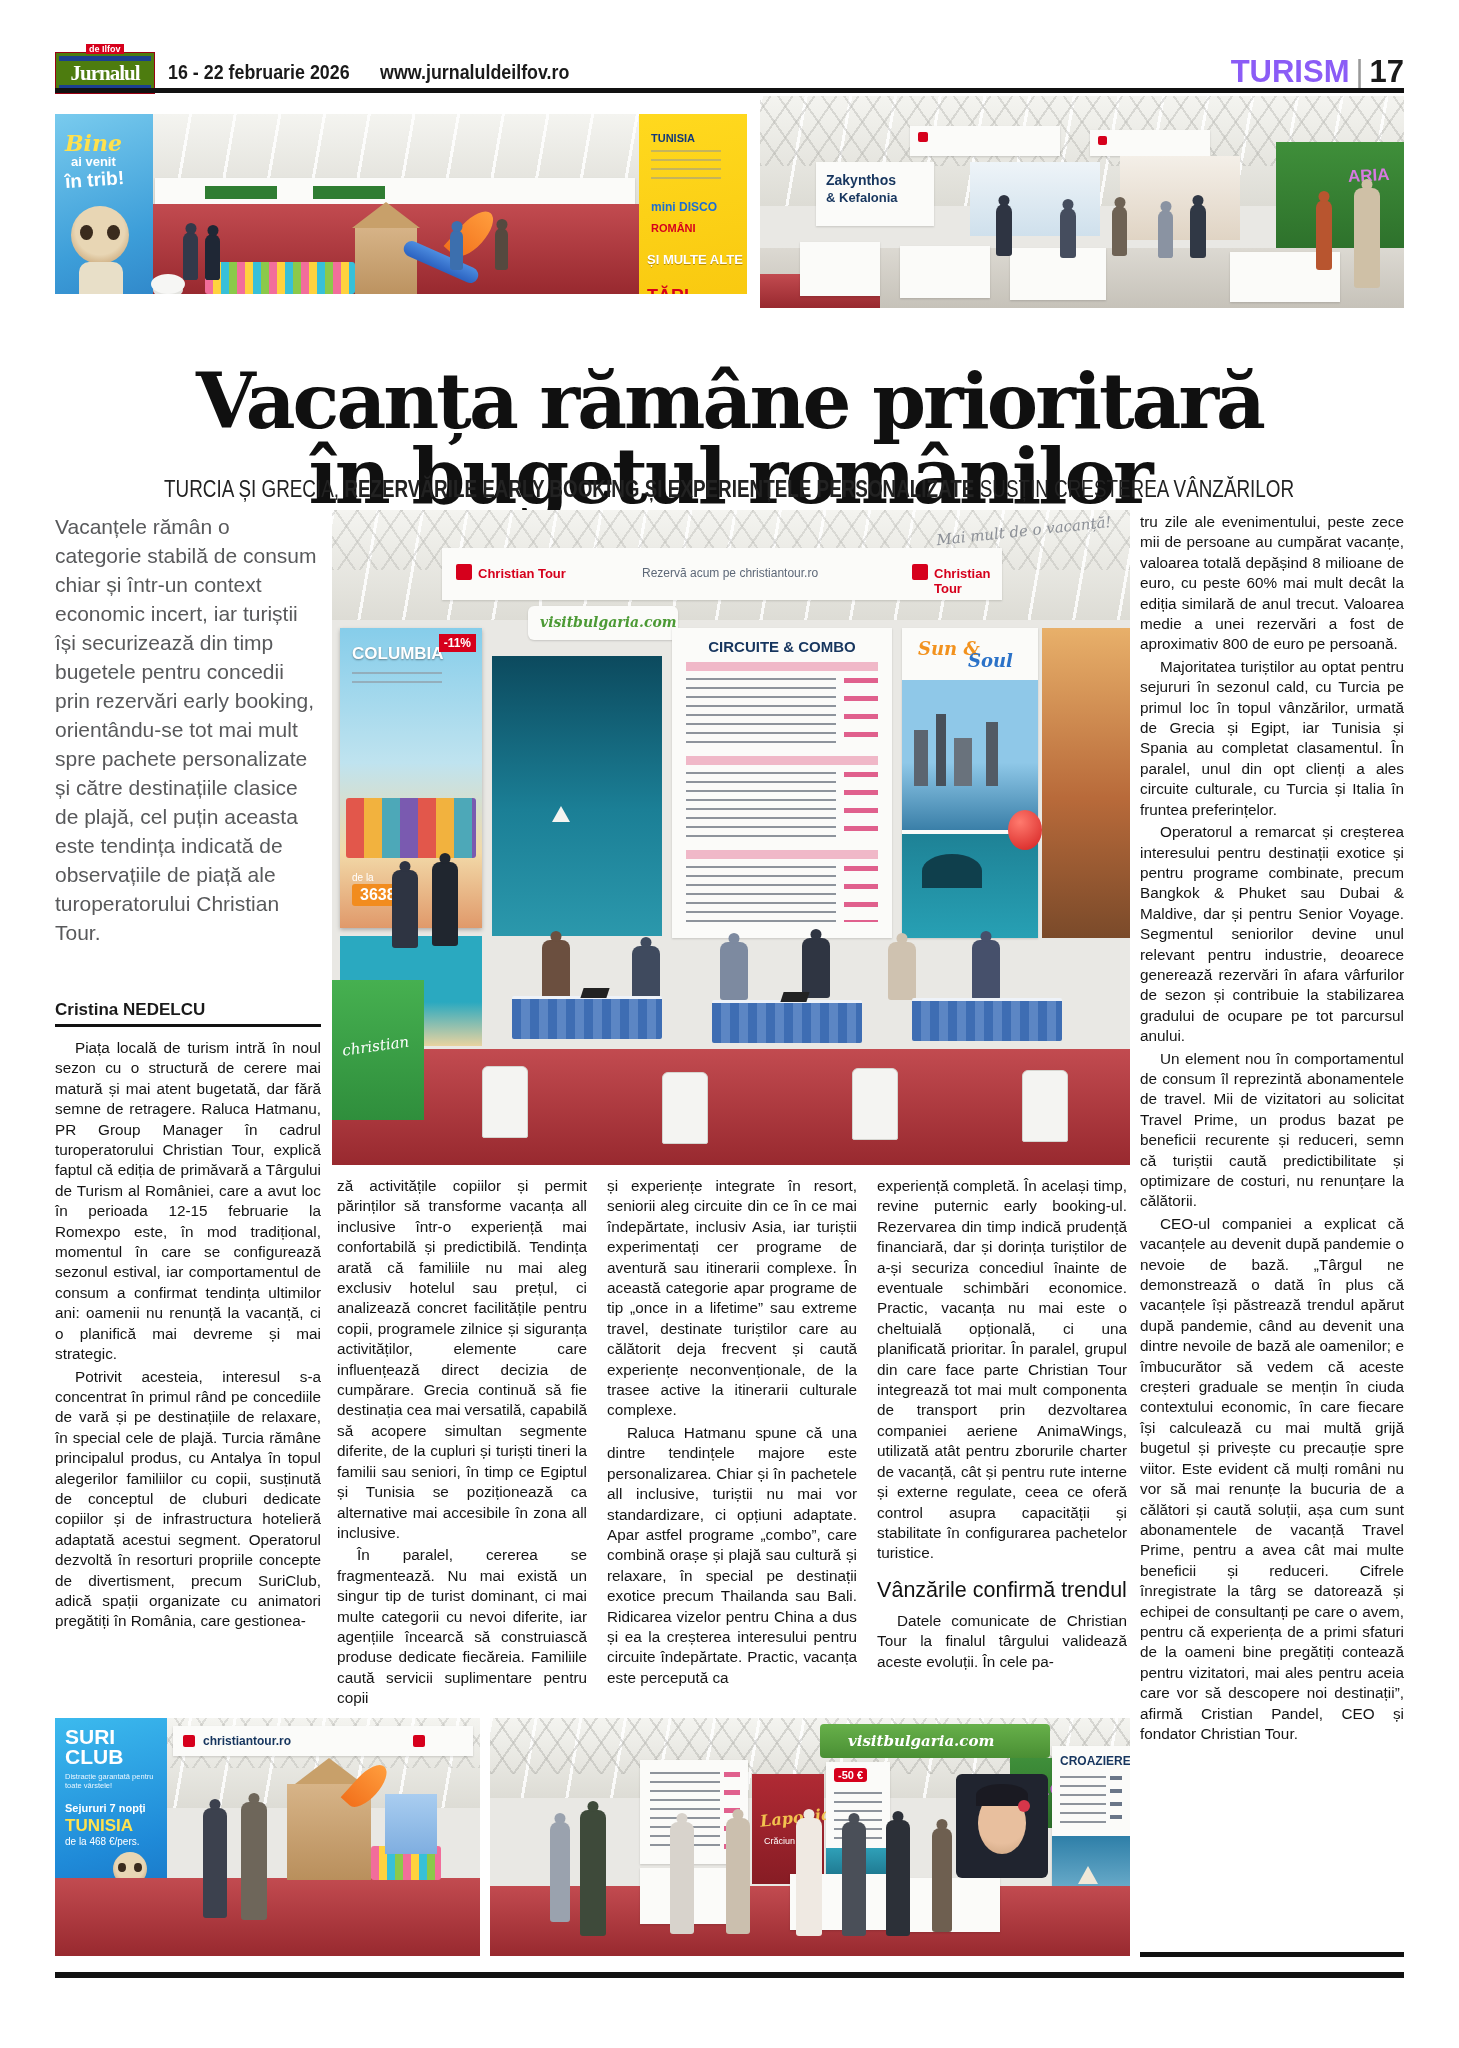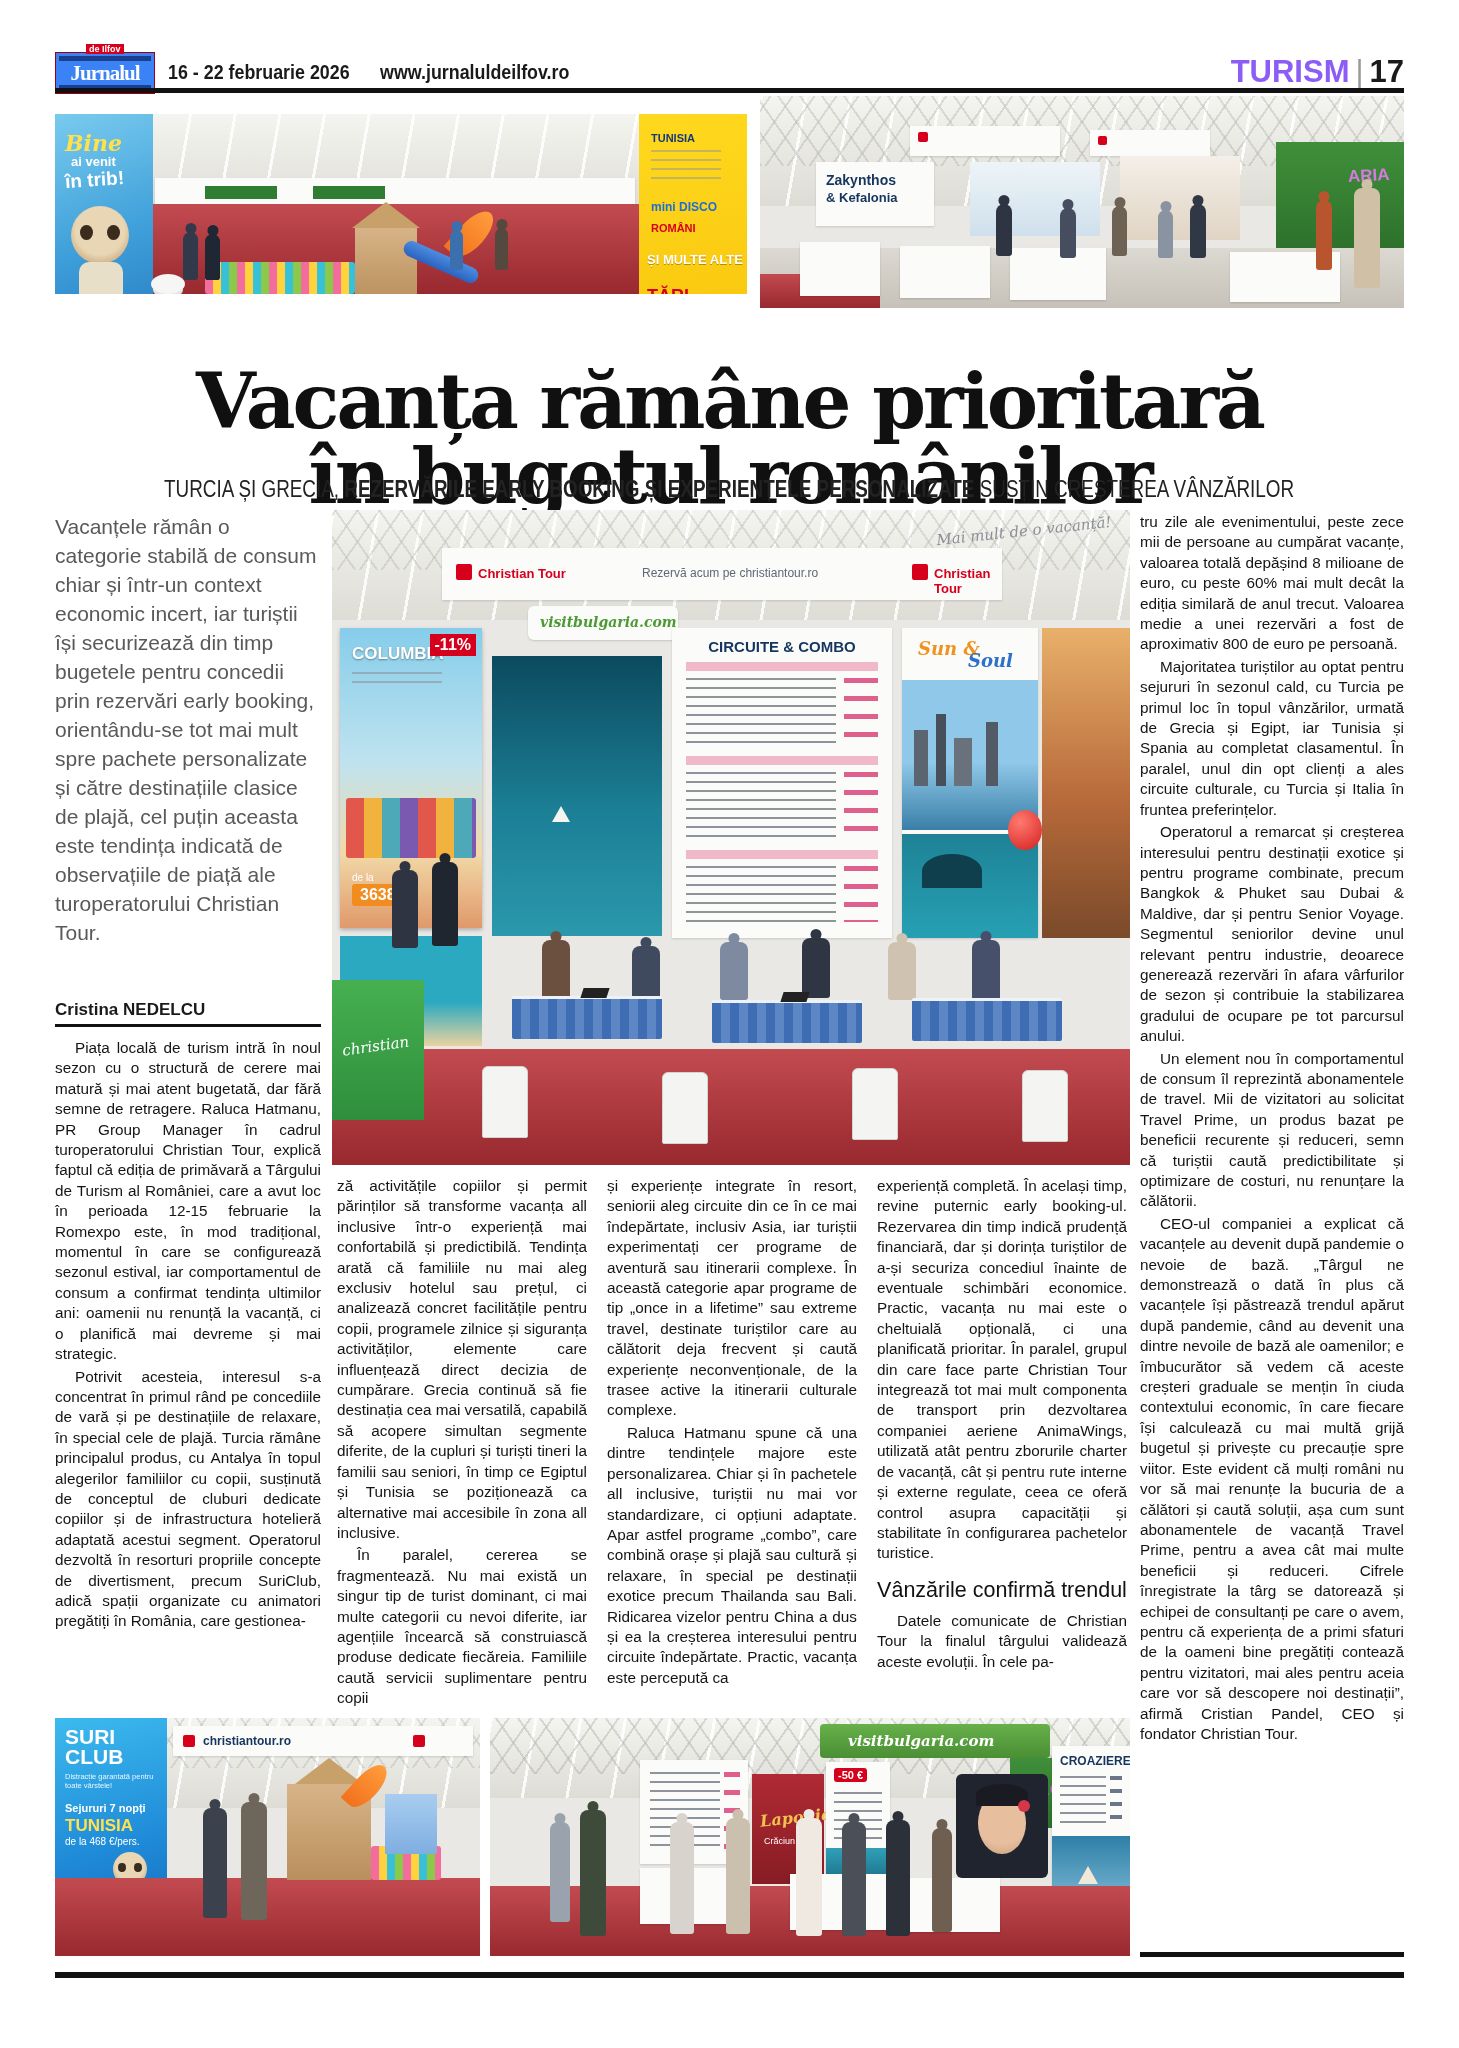--- a/index.html
+++ b/index.html
@@ -1,20 +1,20 @@
 <!DOCTYPE html>
 <html><head>
 <meta charset="utf-8">
 <style>
   html,body{margin:0;padding:0;}
   body{width:1459px;height:2048px;position:relative;background:#ffffff;
        font-family:"Liberation Sans",sans-serif;color:#1a1a1a;}
   .abs{position:absolute;}
   
-  .logo-box{position:absolute;left:55px;top:52px;width:98px;height:40px;background:#3b82f6;border:1px solid #9b0012;}
+  .logo-box{position:absolute;left:55px;top:52px;width:98px;height:40px;background:#4d7c0f;border:1px solid #9b0012;}
   .logo-bar{position:absolute;left:3px;right:3px;height:5px;background:#1b3f8f;}
   .logo-title{position:absolute;left:0;right:0;top:8px;text-align:center;color:#fff;font-weight:700;font-size:21px;letter-spacing:-1px;font-family:"Liberation Serif",serif;}
   .logo-tag{position:absolute;top:-9px;left:30px;background:#d6001c;color:#fff;font-size:9px;font-weight:700;padding:0 3px;}
   .mh-text{font-weight:700;font-size:21px;display:inline-block;transform:scaleX(.85);transform-origin:left;white-space:nowrap;}
   .section-wrap{position:absolute;right:55px;top:54px;font-weight:700;font-size:31px;white-space:nowrap;}
   .section-red{color:#8b5cf6;}
   .section-sep{color:#999;font-weight:400;margin:0 6px;}
   .rule{position:absolute;background:#111;}
   
   .headline{position:absolute;left:60px;right:60px;top:312px;text-align:center;
@@ -177,21 +177,21 @@
     <span class="abs" style="left:492px;top:18px;font-size:13px;font-weight:700;color:#d6001c;">Christian Tour</span>
   </div>
   <div class="abs scripttext" style="right:18px;top:12px;font-size:15px;color:#8b8f96;transform:rotate(-6deg);">Mai mult de o vacanță!</div>
 
   <div class="abs" style="left:8px;top:118px;width:142px;height:300px;background:linear-gradient(#86cdea 0%,#bfe3ef 45%,#f2d9a8 75%,#e0996a 100%);box-shadow:0 2px 4px rgba(0,0,0,.25);">
     <div style="margin:16px 0 0 12px;font-size:17px;font-weight:700;color:#fff;text-shadow:0 1px 2px rgba(0,0,0,.4);">COLUMBIA</div>
     <div class="microlines" style="left:12px;top:44px;width:90px;height:12px;opacity:.6;"></div>
     <div class="abs" style="left:6px;top:170px;width:130px;height:60px;background:repeating-linear-gradient(90deg,#e2574b 0 18px,#f2b23e 18px 36px,#4da8b8 36px 54px,#7a5ab0 54px 72px);border-radius:3px;"></div>
     <div class="abs" style="left:12px;top:244px;font-size:10px;color:#fff;">de la</div>
     <div class="abs" style="left:12px;top:256px;padding:2px 8px;background:#f28c1e;color:#fff;font-size:16px;font-weight:700;border-radius:3px;">3638 €</div>
-    <div class="abs" style="right:6px;top:6px;padding:2px 5px;background:#d6001c;color:#fff;font-size:16px;font-weight:700;">-11%</div>
+    <div class="abs" style="right:6px;top:6px;padding:2px 5px;background:#d6001c;color:#fff;font-size:12px;font-weight:700;">-11%</div>
   </div>
   <div class="abs" style="left:8px;top:426px;width:142px;height:110px;background:linear-gradient(#2aa9c0 60%,#e8d3a0);"></div>
 
   <div class="wall" style="left:196px;top:96px;width:150px;height:34px;border-radius:6px;">
     <span class="scripttext" style="display:block;margin:8px 0 0 12px;font-size:14px;font-weight:700;color:#4c9a35;">visitbulgaria.com</span>
   </div>
 
   <div class="abs" style="left:160px;top:146px;width:170px;height:280px;background:linear-gradient(#0c4a5e,#1b7f96 55%,#2b98ac);">
     <div class="abs" style="left:60px;top:150px;width:0;height:0;border-left:9px solid transparent;border-right:9px solid transparent;border-bottom:16px solid #f4f4f0;"></div>
   </div>

